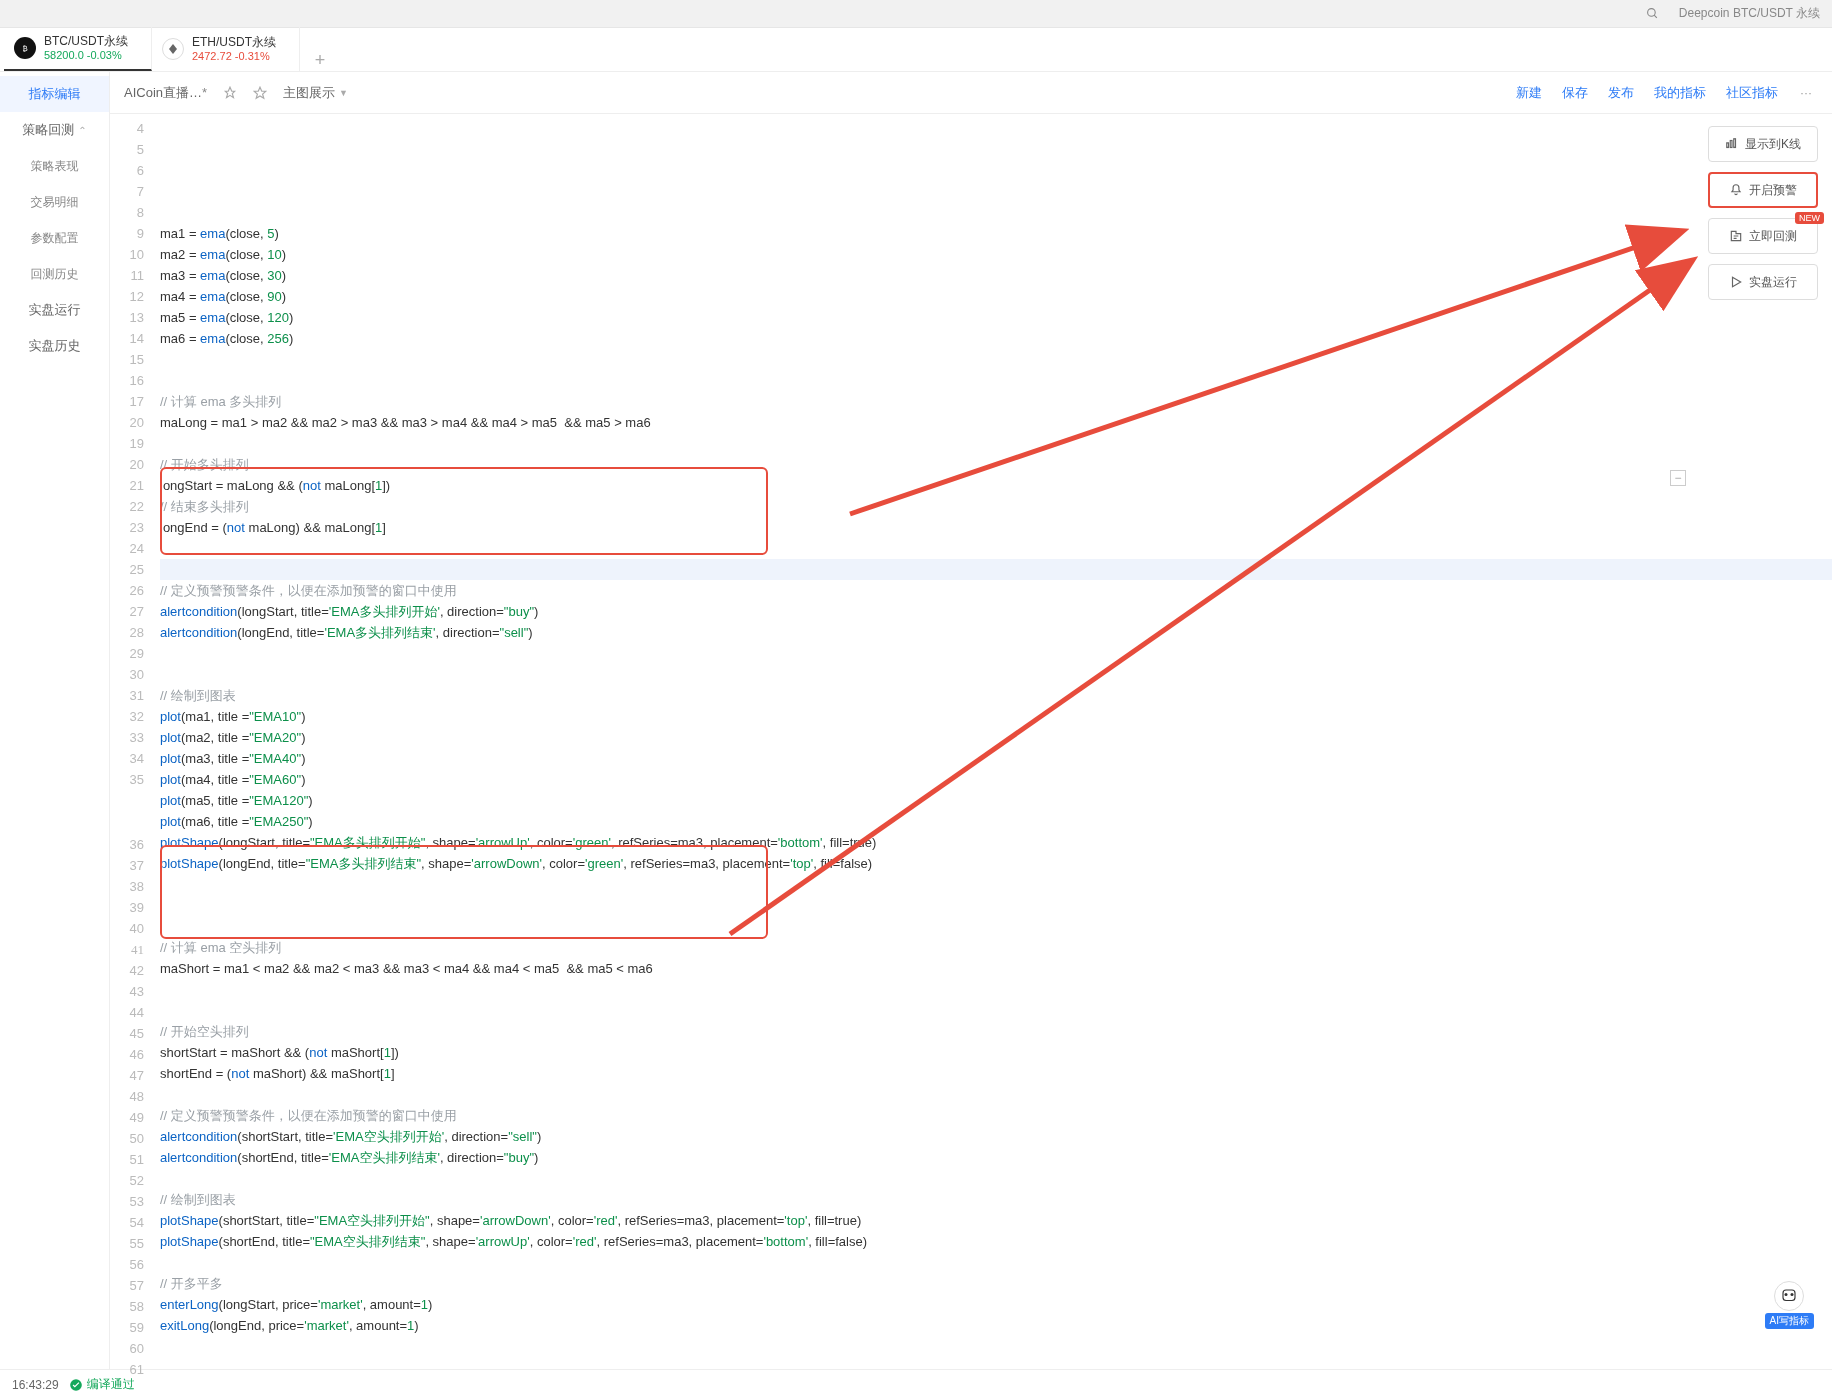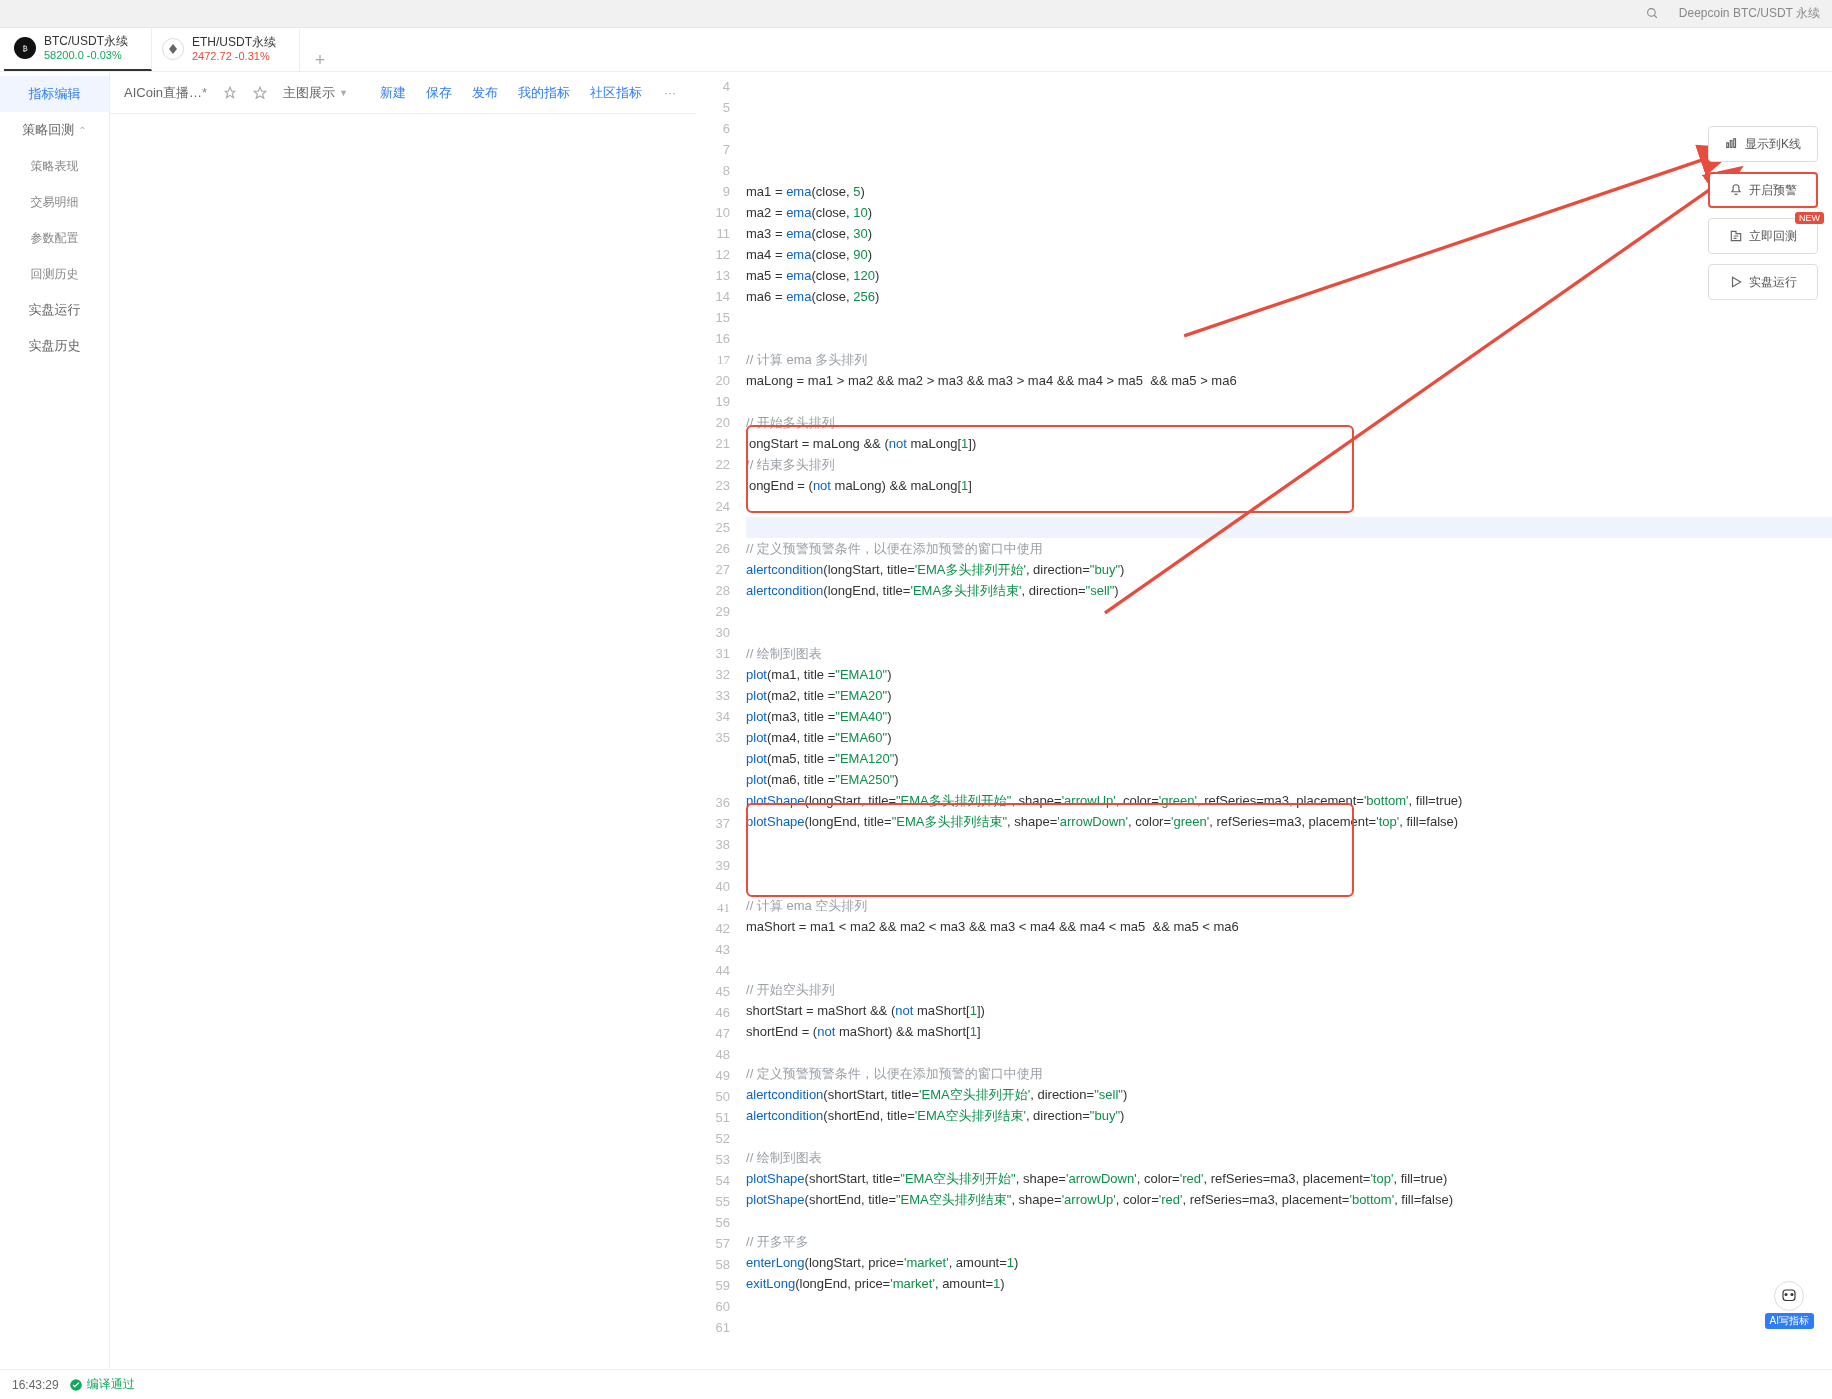--- a/index.html
+++ b/index.html
@@ -38,21 +38,21 @@
 
 
 .sidebar{width:110px;border-right:1px solid #eee;display:flex;flex-direction:column;padding-top:4px}
 .side-item{height:36px;display:flex;align-items:center;justify-content:center;font-size:13px;color:#666;cursor:pointer;position:relative}
 .side-item.active{background:#f0f5ff;color:#2e7cf6}
 .side-item.group{font-weight:400}
 .side-item .chev{margin-left:4px;font-size:10px;color:#aaa}
 .side-item.sub{font-size:12px;color:#888}
 
 
-.main{flex:1;display:flex;flex-direction:row;min-width:0;position:relative}
+.main{flex:1;display:flex;flex-direction:column;min-width:0;position:relative}
 
 .editor-topbar{height:42px;display:flex;align-items:center;padding:0 14px;gap:16px;border-bottom:1px solid #eee}
 .file-name{font-size:13px;color:#666}
 .file-name .dirty{color:#888}
 .etb-icon{color:#999;display:flex;align-items:center}
 .etb-icon svg{width:14px;height:14px}
 .etb-spacer{flex:1}
 .etb-actions{display:flex;gap:20px;font-size:13px}
 .etb-actions span{color:#2e7cf6;cursor:pointer}
 .etb-dots{color:#999;padding:0 6px}
@@ -184,21 +184,21 @@
             <div style="height: 21px;">7</div>
             <div style="height: 21px;">8</div>
             <div style="height: 21px;">9</div>
             <div style="height: 21px;">10</div>
             <div style="height: 21px;">11</div>
             <div style="height: 21px;">12</div>
             <div style="height: 21px;">13</div>
             <div style="height: 21px;">14</div>
             <div style="height: 21px;">15</div>
             <div style="height: 21px;">16</div>
-            <div style="height: 21px; font-family: Liberation Serif, serif;">17</div>
+            <div style="height: 21px;">17</div>
             <div style="height: 21px;">20</div>
             <div style="height: 21px;">19</div>
             <div style="height: 21px;">20</div>
             <div style="height: 21px;">21</div>
             <div style="height: 21px;">22</div>
             <div style="height: 21px;">23</div>
             <div style="height: 21px;">24</div>
             <div style="height: 21px;">25</div>
             <div style="height: 21px;">26</div>
             <div style="height: 21px;">27</div>

